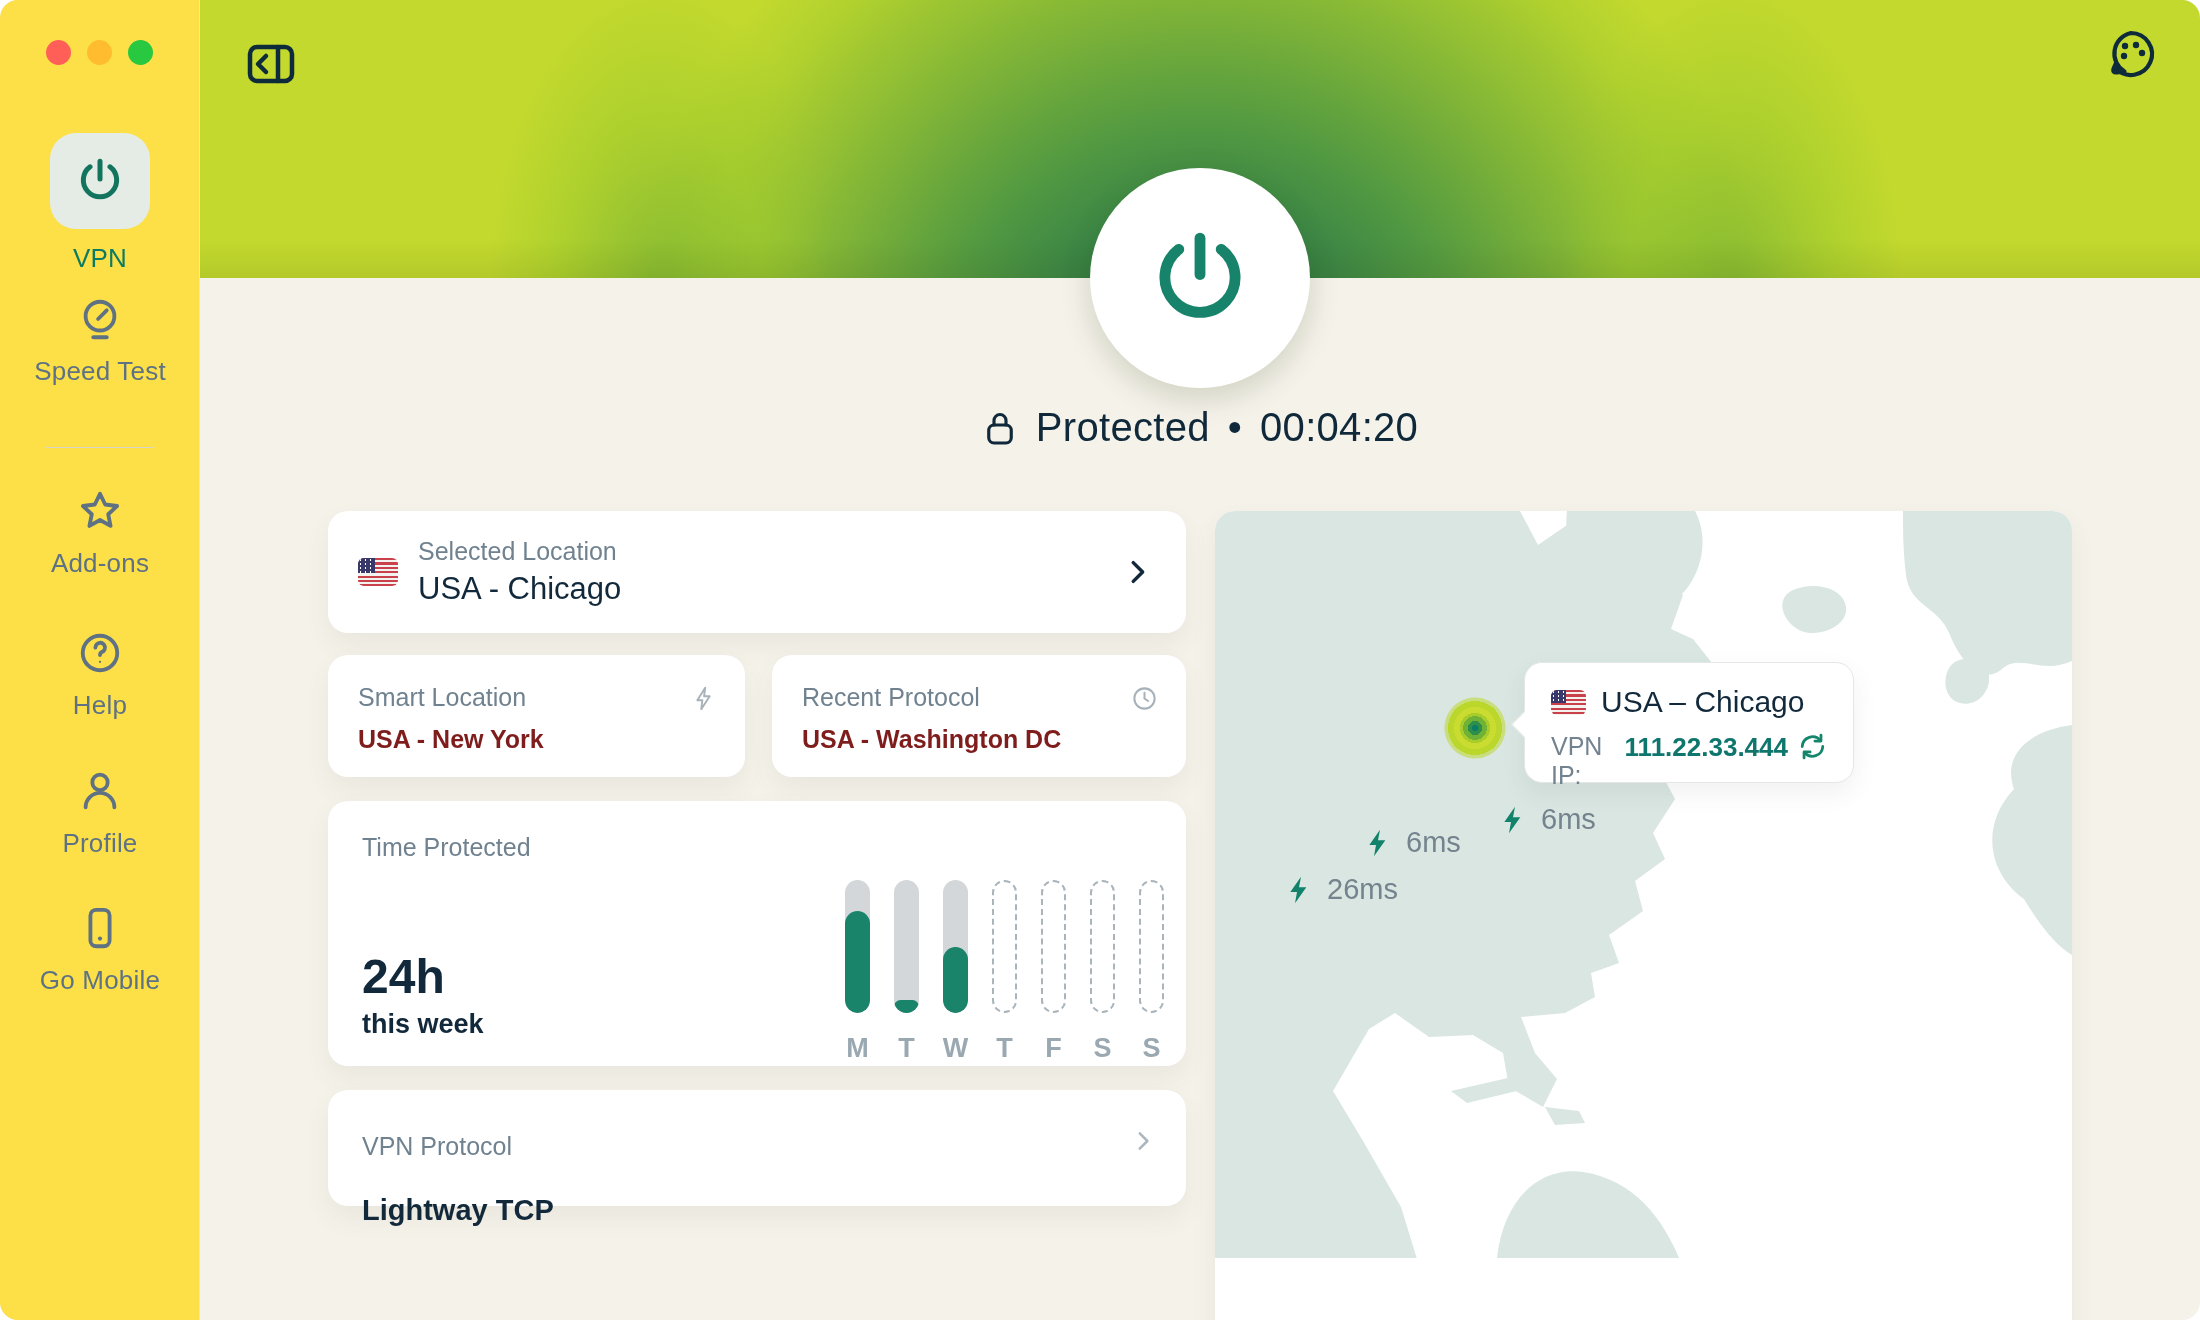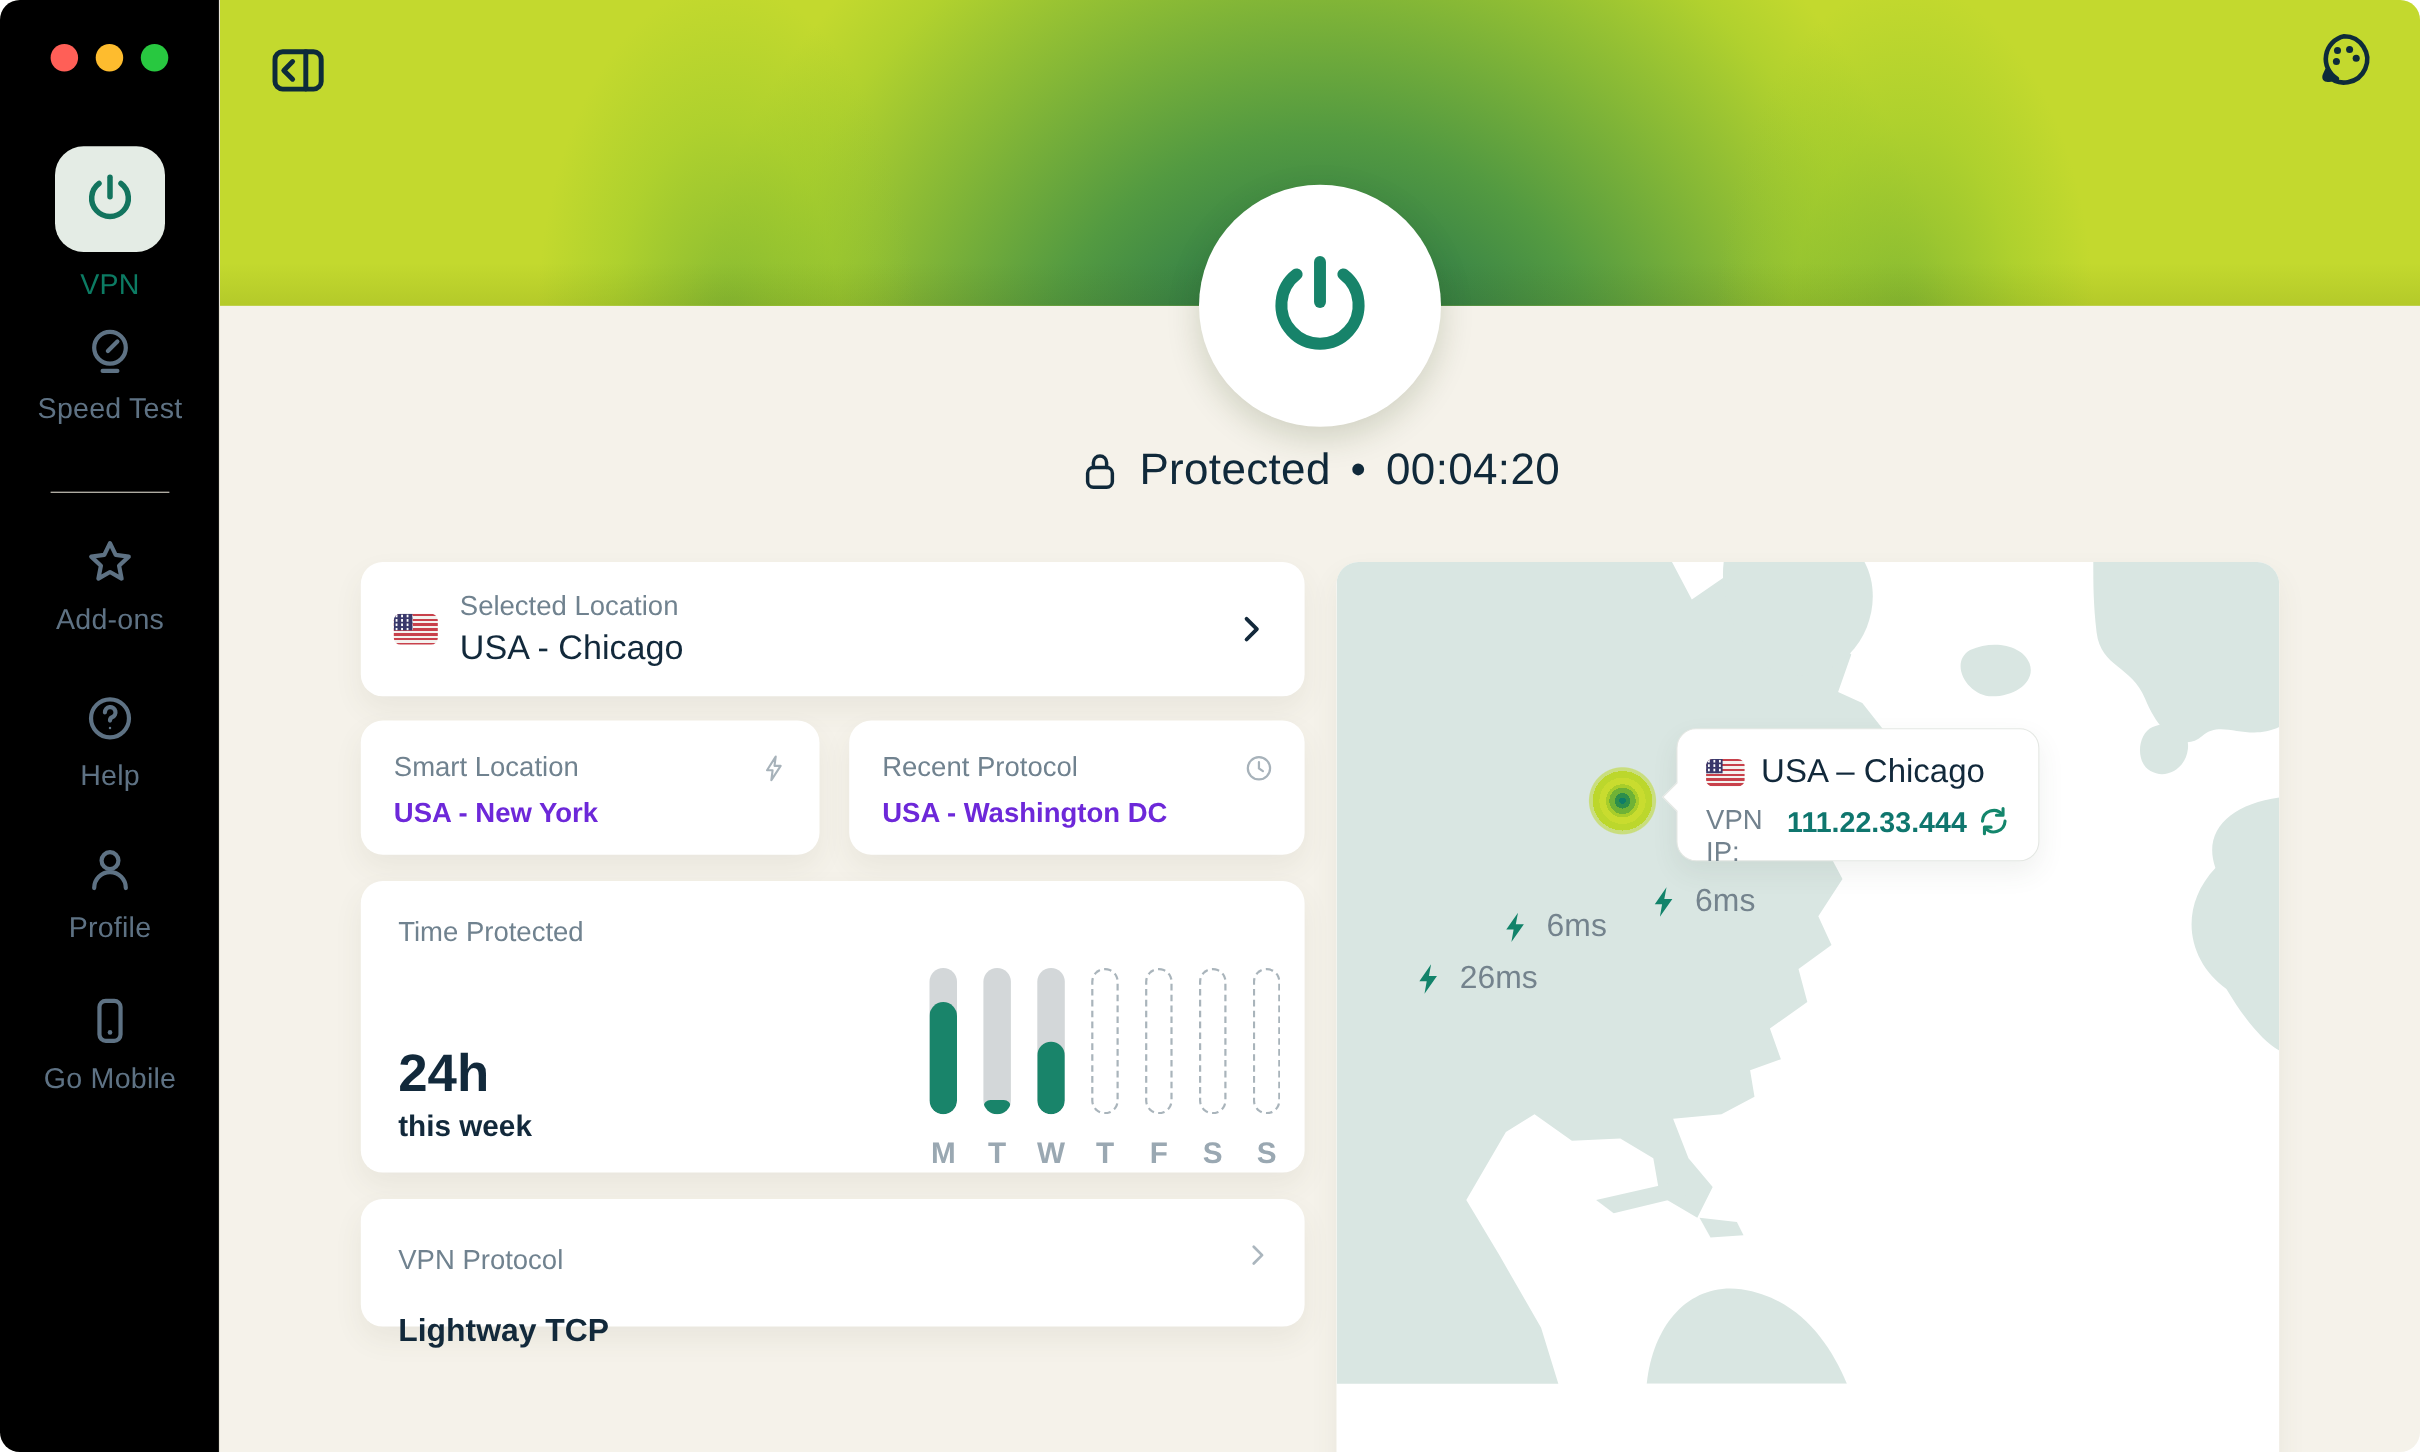--- a/index.html
+++ b/index.html
@@ -3,21 +3,21 @@
 <meta charset="utf-8">
 <style>
   * { margin:0; padding:0; box-sizing:border-box; }
   html,body { width:2200px; height:1320px; background:#ffffff; }
   body { font-family:"Liberation Sans","DejaVu Sans",sans-serif; }
   .window{ position:relative; width:2200px; height:1320px; background:#F5F2EA;
            border-radius:18px; overflow:hidden; }
 
   
   .sidebar{ position:absolute; left:0; top:0; width:200px; height:100%;
-            background:#000000; border-right:1px solid #E8E4D9; z-index:30;padding-left:11px; }
+            background:#fde047; border-right:1px solid #E8E4D9; z-index:30;padding-left:11px; }
   .traffic{ position:absolute; top:40px; left:46px; display:flex; gap:16px; }
   .traffic span{ width:25px; height:25px; border-radius:50%; display:block; }
   .t-red{ background:#FF5F57; } .t-yellow{ background:#FEBC2E; } .t-green{ background:#28C840; }
 
   .nav-item{ position:absolute; left:0; width:200px; display:flex; flex-direction:column;
              align-items:center; cursor:pointer; }
   .nav-label{ font-size:26px; color:#5E7284; margin-top:14px; letter-spacing:.2px; }
   .nav-item.active .nav-label{ color:#0C7B63; }
   .icon-pill{ width:100px; height:96px; border-radius:26px; background:#E4ECE5;
               display:flex; align-items:center; justify-content:center; }
@@ -40,21 +40,21 @@
               box-shadow:0 10px 30px rgba(40,60,10,.18); }
 
   .status-row{ position:absolute; left:200px; top:405px; width:2000px; display:flex;
                align-items:center; justify-content:center; gap:18px; }
   .status-row .txt{ font-size:40px; font-weight:500; color:#10293A; letter-spacing:.3px; }
 
   
   .card{ position:absolute; background:#fff; border-radius:20px;
          box-shadow:0 12px 26px rgba(90,85,60,.07); }
   .lbl{ font-size:25px; color:#70828F; }
-  .val-navy{ color:#12293B; } .val-green{ color:#6d28d9; }
+  .val-navy{ color:#12293B; } .val-green{ color:#7f1d1d; }
 
   .card-selected{ left:328px; top:511px; width:858px; height:122px;
                   display:flex; align-items:center; padding:0 30px; cursor:pointer; }
   .flag-us{ width:40px; height:28px; border-radius:6px; position:relative; overflow:hidden; flex:none;
             background:repeating-linear-gradient(to bottom,#C8414B 0 2.2px,#F4F2EF 2.2px 4.4px); }
   .flag-us::after{ content:""; position:absolute; left:0; top:0; width:42%; height:54%;
             background-color:#39386B;
             background-image:radial-gradient(circle, #fff .9px, rgba(0,0,0,0) 1.1px);
             background-size:5px 4px; }
   .sel-text{ margin-left:20px; }

